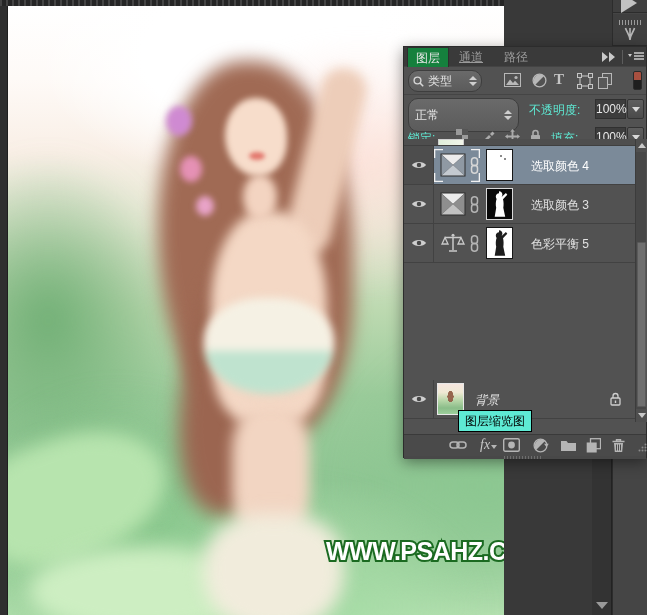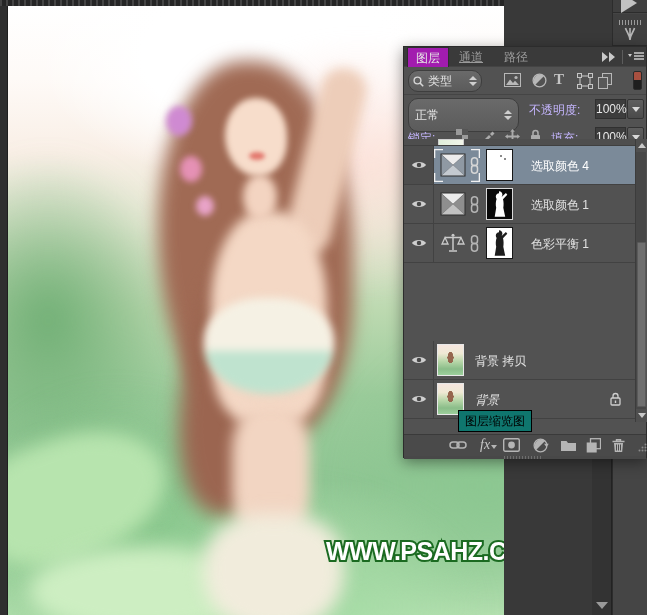--- a/index.html
+++ b/index.html
@@ -61,21 +61,21 @@
   #dock-dashes { position:absolute; left:6px; top:6px; width:22px; height:5px;
     background:repeating-linear-gradient(90deg,#9a9a9a 0 1px,transparent 1px 3px); }
   #dock-brush-glyph { position:absolute; left:9px; top:12px; }
 
   
   #panel { left:403px; top:46px; width:244px; height:412px; background:#525252;
     border:1px solid #2c2c2c; box-shadow:0 4px 14px rgba(0,0,0,.45); font-size:12px; color:#d6d6d6; }
 
   #tab-bar { position:absolute; left:0; top:0; width:242px; height:20px; background:#3a3a3a; border-bottom:1px solid #444; }
   .tab { position:absolute; top:0; height:20px; line-height:20px; padding:0 8px; color:#9b9b9b; }
-  .tab.active { background:#a21caf; color:#e6e6e6; border:1px solid #2e2e2e; border-bottom:none; }
+  .tab.active { background:#15803d; color:#e6e6e6; border:1px solid #2e2e2e; border-bottom:none; }
   #tab-layers { left:3px; } #tab-channels { left:47px;text-decoration:underline; } #tab-paths { left:92px; }
   #collapse-icon { position:absolute; left:197px; top:5px; }
   #tabbar-sep { position:absolute; left:218px; top:3px; width:1px; height:14px; background:#5c5c5c; }
   #panel-menu-icon { position:absolute; left:224px; top:5px; }
 
   .ctl-row { position:absolute; left:0; width:242px; }
   #filter-row { top:20px; height:28px; border-bottom:1px solid #454545; }
   #blend-row  { top:48px; height:28px; }
   #lock-row   { top:76px; height:28px; border-bottom:1px solid #86efac; }
 
@@ -86,21 +86,21 @@
   .spin-arrows { margin-left:auto; display:flex; flex-direction:column; gap:2px; align-items:center; }
   .spin-arrows .up { width:0;height:0;border-left:4px solid transparent;border-right:4px solid transparent;border-bottom:4px solid #cfcfcf; }
   .spin-arrows .dn { width:0;height:0;border-left:4px solid transparent;border-right:4px solid transparent;border-top:4px solid #cfcfcf; }
 
   .kind-icon { position:absolute; top:6px; color:#b8b8b8; }
   #kind-pixel { left:100px; } #kind-adj { left:128px; } #kind-type { left:150px; font-family:"Liberation Serif",serif; font-weight:bold; font-size:15px; top:4px; color:#c5c5c5; }
   #kind-shape { left:173px; } #kind-smart { left:193px; }
   #filter-toggle { position:absolute; left:229px; top:4px; width:9px; height:19px; border-radius:2px;
     background:linear-gradient(#a85040 0 45%, #1e1e1e 45%); border:1px solid #2a2a2a; }
 
-  .ctl-label { position:absolute; top:7px; color:#c4b5fd; }
+  .ctl-label { position:absolute; top:7px; color:#5eead4; }
   #opacity-label { left:125px; } #lock-label { left:4px; } #fill-label { left:147px; }
   .val-box { position:absolute; top:4px; width:31px; height:20px; background:#3d3d3d; border:1px solid #303030;
     color:#e8e8e8; text-align:center; line-height:18px; }
   .val-btn { position:absolute; top:4px; width:17px; height:20px; background:linear-gradient(#5e5e5e,#4a4a4a);
     border:1px solid #333; border-radius:2px; display:flex; align-items:center; justify-content:center; }
   .val-box { left:191px; } .val-btn { left:223px; }
   .dd-caret { width:0;height:0;border-left:4px solid transparent;border-right:4px solid transparent;border-top:5px solid #d8d8d8; }
   .lock-ico { position:absolute; top:6px; color:#ababab; }
   #lock-transparency-icon { left:52px; } #lock-pixels-icon { left:77px; } #lock-position-icon { left:101px; } #lock-all-icon { left:125px; }
 
@@ -140,21 +140,21 @@
     color:#b5b5b5; }
   .bb-ico { position:absolute; top:3px; }
   #bb-link { left:45px; } #bb-fx { left:76px; top:2px; font-family:"Liberation Serif",serif; font-style:italic; font-size:14px; color:#c9c9c9; }
   #bb-mask { left:99px; } #bb-adj { left:129px; } #bb-folder { left:156px; } #bb-new { left:182px; } #bb-trash { left:207px; } #bb-grip { left:234px; top:8px; }
   .mini-caret { display:inline-block; width:0;height:0;border-left:3px solid transparent;border-right:3px solid transparent;border-top:4px solid #b5b5b5; vertical-align:baseline; margin-left:1px; }
   #panel-edge { position:absolute; left:0; top:409px; width:242px; height:3px; background:#484848; }
   #panel-grip { position:absolute; left:100px; top:0; width:38px; height:3px;
     background:repeating-linear-gradient(90deg,#6d6d6d 0 1px,transparent 1px 3px); }
 
   
-  #tooltip { left:458px; top:410px; height:22px; background:#0f766e; border:1px solid #000;
+  #tooltip { left:458px; top:410px; height:22px; background:#5eead4; border:1px solid #000;
     color:#000; font-size:12px; line-height:20px; padding:0 6px; white-space:nowrap; z-index:50; }
 
   svg { display:block; }
 </style>
 </head>
 <body>
 
 <div id="screen">
 
   <div id="top-strip" class="abs"></div>
@@ -344,21 +344,21 @@
         </svg>
         <svg class="chain" width="11" height="17" viewBox="0 0 11 17">
           <rect x="2.5" y="0.8" width="6" height="8" rx="3" stroke="#b5b5b5" stroke-width="1.5" fill="none"></rect>
           <rect x="2.5" y="8.2" width="6" height="8" rx="3" stroke="#b5b5b5" stroke-width="1.5" fill="none"></rect>
         </svg>
         <div class="mask-thumb mask-black">
           <svg width="25" height="30" viewBox="0 0 24 30">
             <path d="M11.5 2.2 c2 0 3.4 1.5 3.4 3.4 0 .9 -.3 1.7 -.8 2.3 l4.3 -3.8 1.4 1.7 -4.3 4.4 c.7 2.6 .8 5.6 .3 8.6 l1.9 9 H7.2 l1.5 -9 c-.7 -3.2 -.5 -6.2 .4 -8.9 -.5 -.6 -.8 -1.4 -.8 -2.3 0 -1.9 1.5 -3.4 3.2 -3.4 z" fill="#ffffff"></path>
           </svg>
         </div>
-        <span class="layer-name">选取颜色 1</span>
+        <span class="layer-name">选取颜色 3</span>
       </div>
 
       <div class="layer-row" style="top:85px">
         <div class="eye-well">
           <svg width="16" height="10" viewBox="0 0 18 11">
             <path d="M1 5.5 C4 1 14 1 17 5.5 C14 10 4 10 1 5.5 Z" fill="#cfcfcf"></path>
               <circle cx="9" cy="5.5" r="2.5" fill="#474747"></circle>
           </svg>
         </div>
         <svg class="adj-thumb" width="26" height="22" viewBox="0 0 26 22" style="top:9px">
@@ -369,35 +369,25 @@
         </svg>
         <svg class="chain" width="11" height="17" viewBox="0 0 11 17">
           <rect x="2.5" y="0.8" width="6" height="8" rx="3" stroke="#b5b5b5" stroke-width="1.5" fill="none"></rect>
           <rect x="2.5" y="8.2" width="6" height="8" rx="3" stroke="#b5b5b5" stroke-width="1.5" fill="none"></rect>
         </svg>
         <div class="mask-thumb">
           <svg width="25" height="30" viewBox="0 0 24 30">
             <path d="M11.5 2.2 c2 0 3.4 1.5 3.4 3.4 0 .9 -.3 1.7 -.8 2.3 l4.3 -3.8 1.4 1.7 -4.3 4.4 c.7 2.6 .8 5.6 .3 8.6 l1.9 9 H7.2 l1.5 -9 c-.7 -3.2 -.5 -6.2 .4 -8.9 -.5 -.6 -.8 -1.4 -.8 -2.3 0 -1.9 1.5 -3.4 3.2 -3.4 z" fill="#1d1d1d"></path>
           </svg>
         </div>
-        <span class="layer-name">色彩平衡 1</span>
-      </div>
-
-
-
-      <div class="layer-row" style="top:202px">
-        <div class="eye-well">
-          <svg width="16" height="10" viewBox="0 0 18 11">
-            <path d="M1 5.5 C4 1 14 1 17 5.5 C14 10 4 10 1 5.5 Z" fill="#cfcfcf"></path>
-              <circle cx="9" cy="5.5" r="2.5" fill="#474747"></circle>
-          </svg>
-        </div>
-        <div class="photo-thumb"></div>
-        <span class="layer-name photo-row-name">背景 拷贝</span>
-      </div>
+        <span class="layer-name">色彩平衡 5</span>
+      </div>
+
+
+
 
       <div class="layer-row" style="top:241px">
         <div class="eye-well">
           <svg width="16" height="10" viewBox="0 0 18 11">
             <path d="M1 5.5 C4 1 14 1 17 5.5 C14 10 4 10 1 5.5 Z" fill="#cfcfcf"></path>
               <circle cx="9" cy="5.5" r="2.5" fill="#474747"></circle>
           </svg>
         </div>
         <div class="photo-thumb"></div>
         <span class="layer-name photo-row-name" style="font-style:italic">背景</span>

